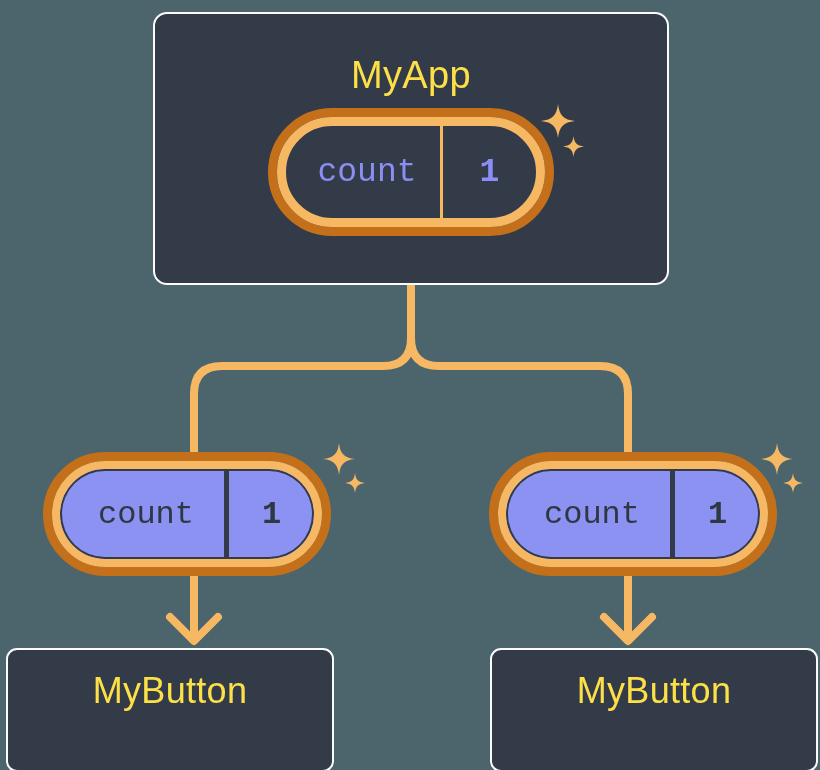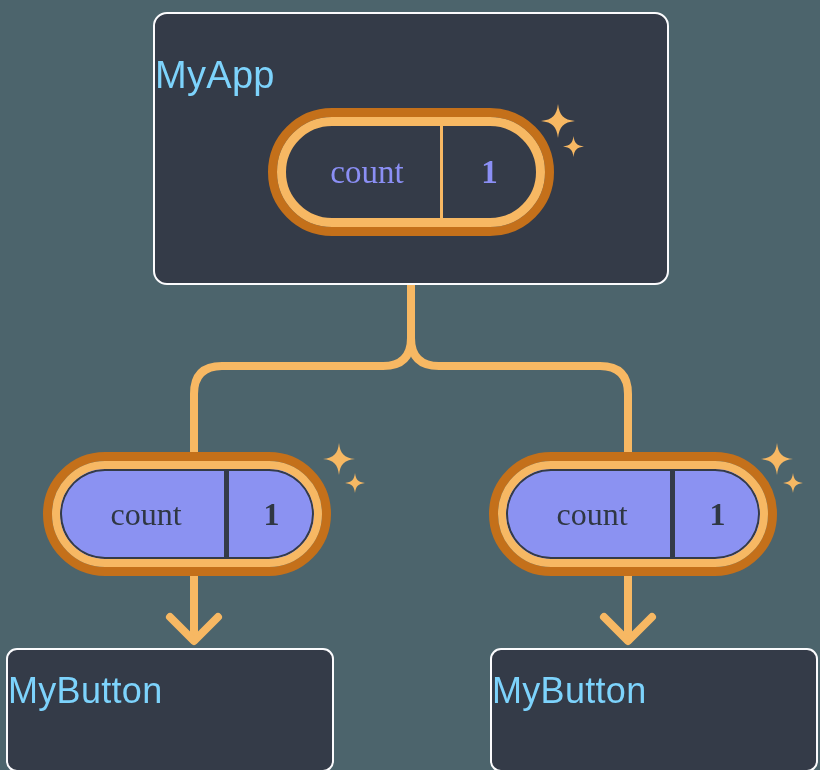--- a/index.html
+++ b/index.html
@@ -36,21 +36,22 @@
     z-index: 2;
     box-sizing: border-box;
     background: #343b48;
     border: 2px solid #fbfbfd;
     border-radius: 12px;
   }
   .comp-title {
     position: absolute;
     left: 0;
     right: 0;
-    color: #7dd3fc;
+    text-align: center;
+    color: #fde047;
     font-family: "Liberation Sans", sans-serif;
     font-weight: 400;
     letter-spacing: 0.3px;
     white-space: nowrap;
   }
 
   #box-myapp {
     left: 153px;
     top: 12px;
     width: 516px;
@@ -93,21 +94,21 @@
     box-sizing: border-box;
     border: 9px solid #f7b863;
     border-radius: 999px;
     overflow: hidden;
   }
   .pill-key, .pill-val {
     display: flex;
     align-items: center;
     justify-content: center;
     box-sizing: border-box;
-    font-family: Liberation Serif, serif;
+    font-family: Liberation Mono, monospace;
     white-space: nowrap;
   }
   .pill-key { flex: 1 1 auto; }
   .pill-val { flex: 0 0 auto; }
 
   
   #pill-myapp {
     left: 268px;
     top: 108px;
     width: 286px;

